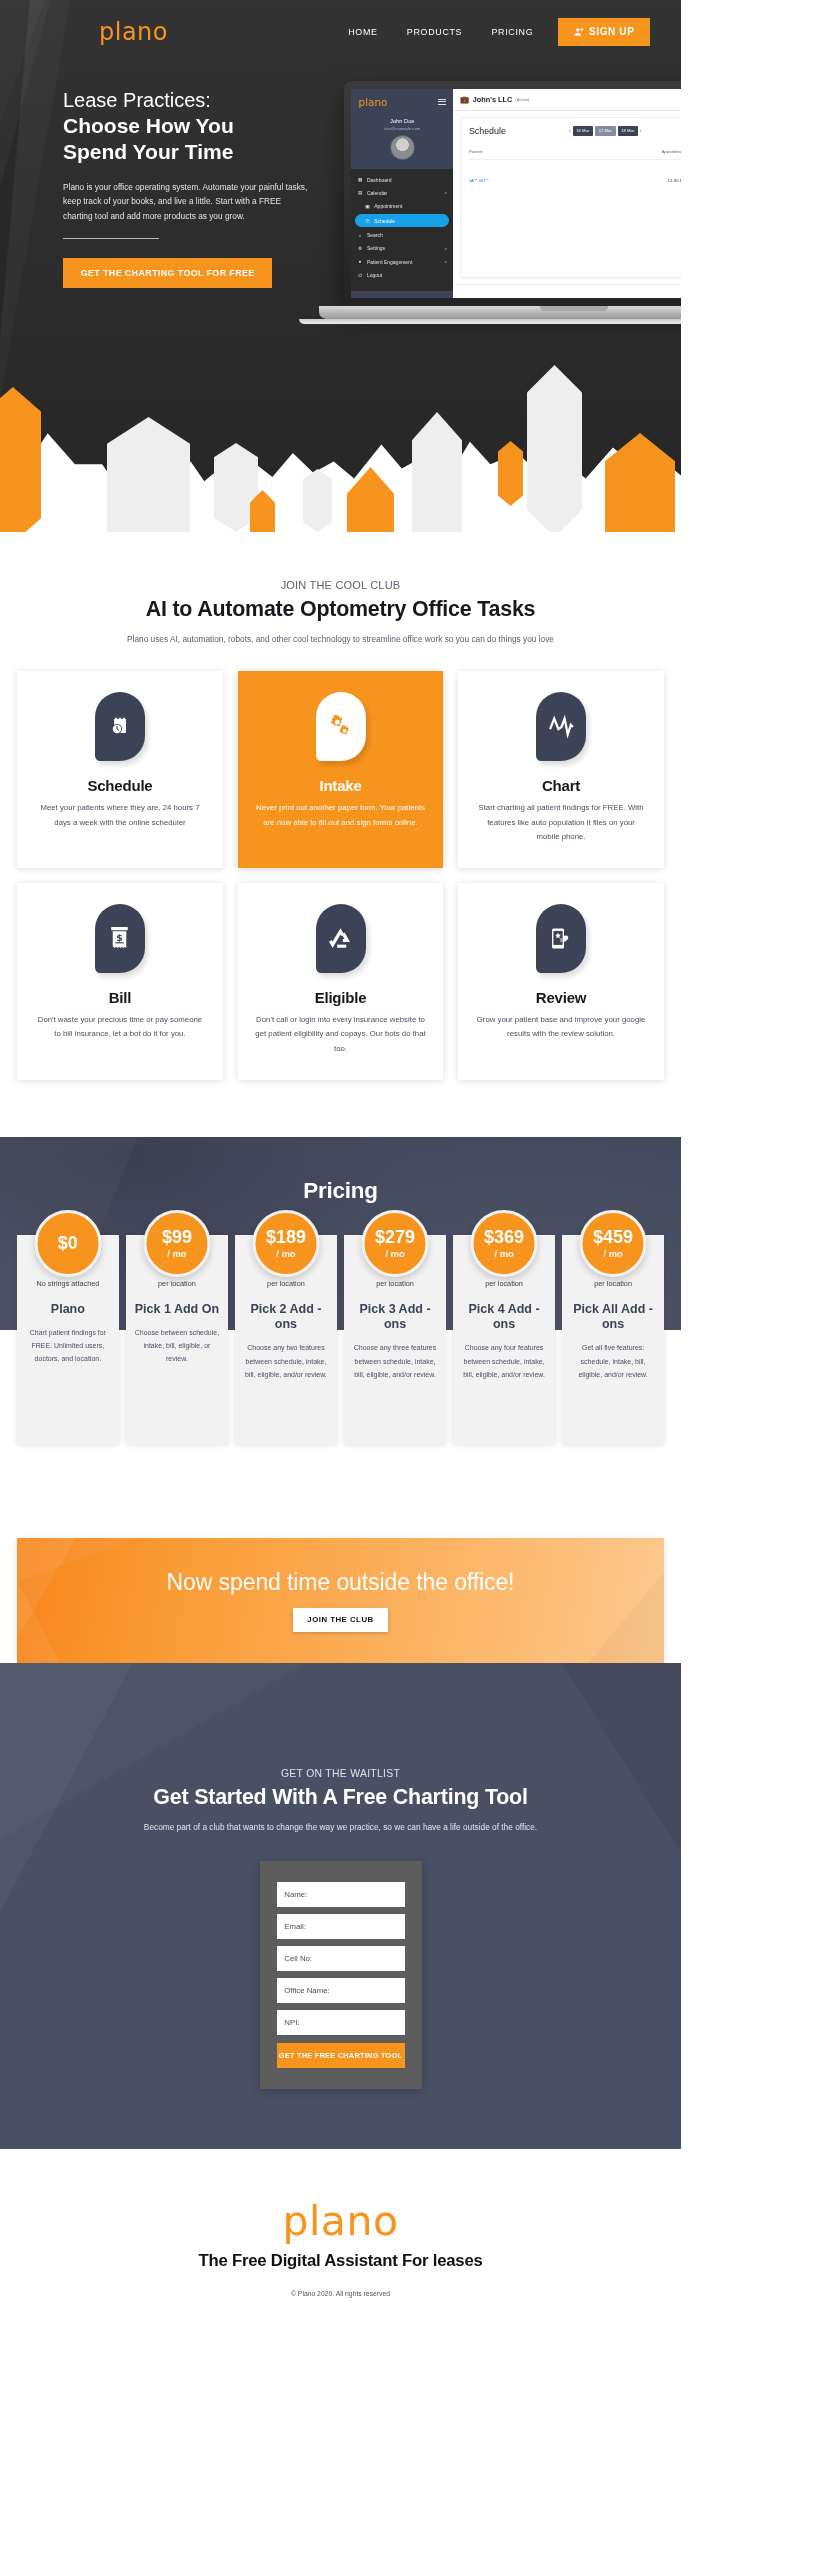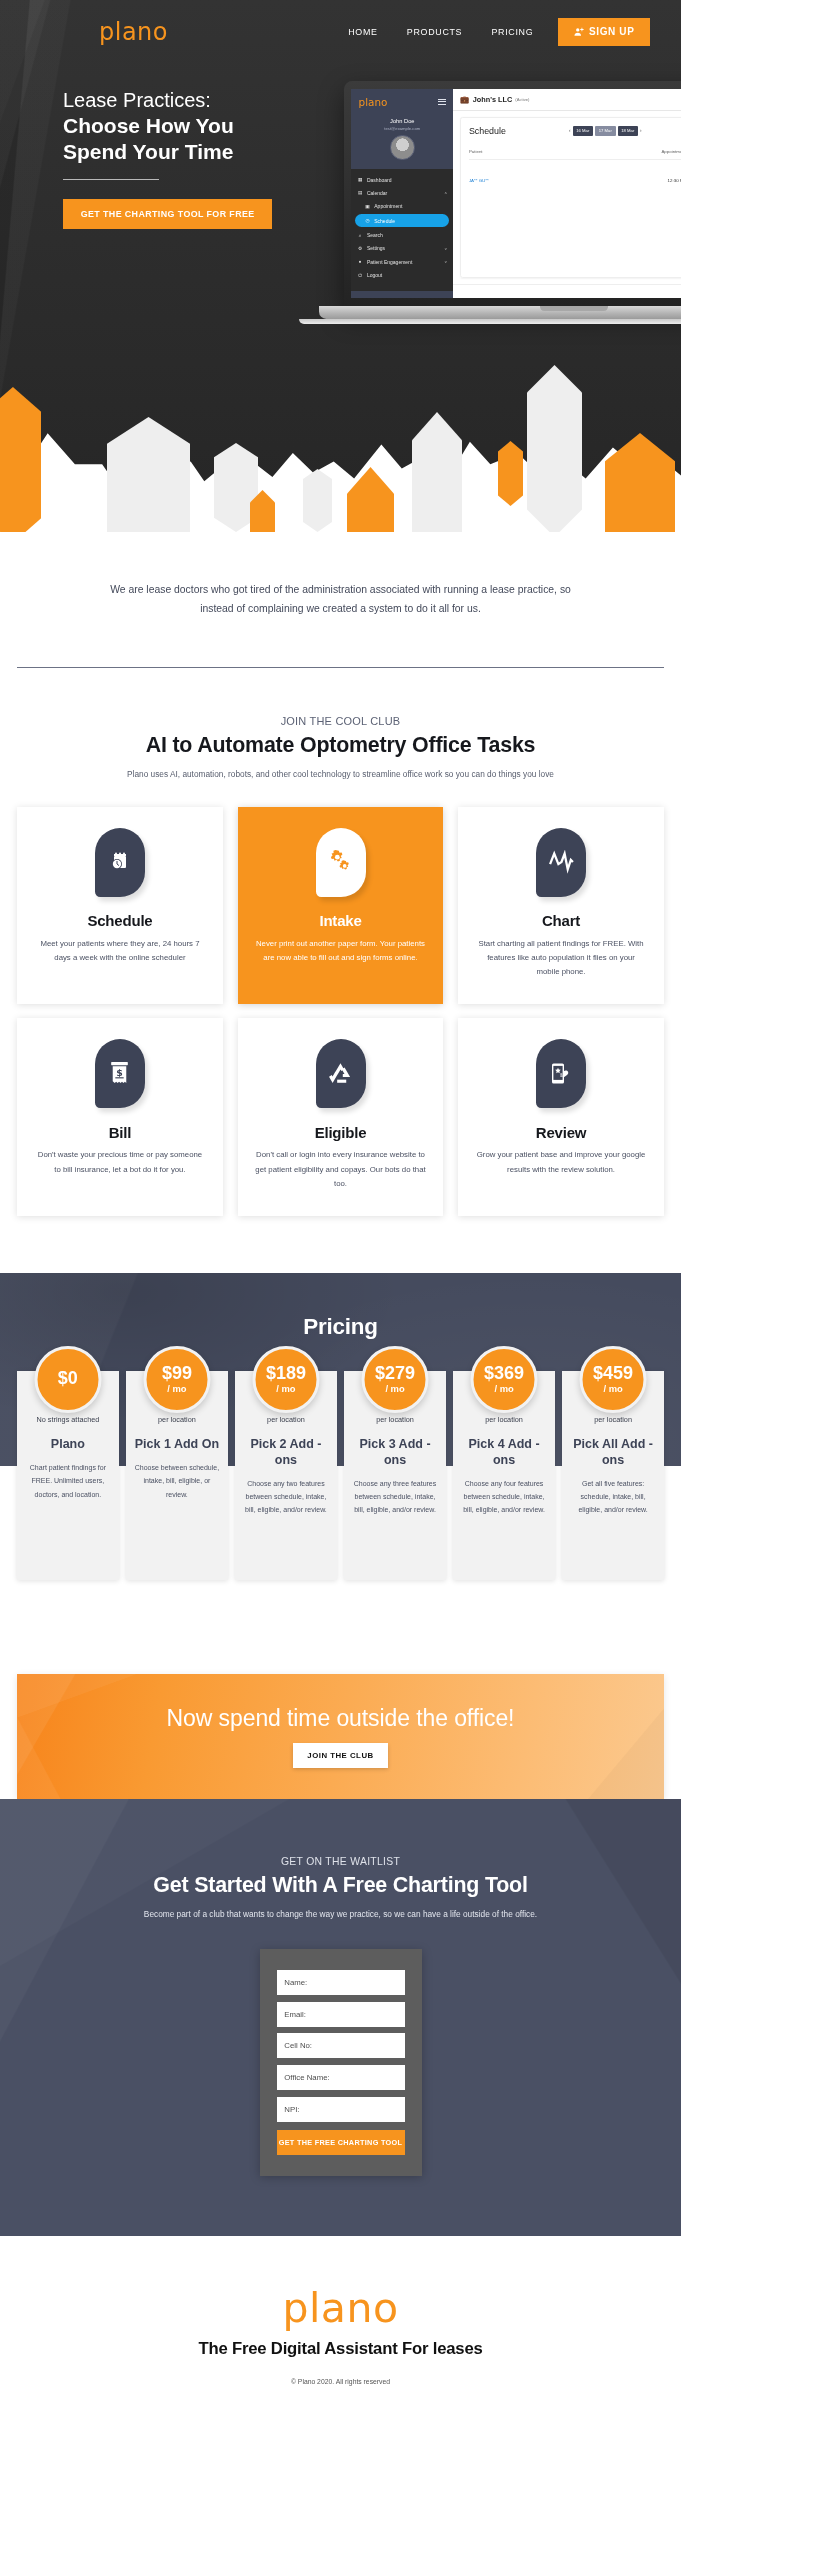--- a/index.html
+++ b/index.html
@@ -244,21 +244,21 @@
     box-shadow:0 1.6px 4.2px rgba(0,0,0,.18);font-family:"Liberation Sans",sans-serif;}
 
   
   .waitlist{position:relative;background:#4A5064;padding:57px 0 60px;text-align:center;overflow:hidden;}
   .waitlist::before{content:"";position:absolute;inset:0;
     background-image:
       linear-gradient(118deg, rgba(255,255,255,.035) 0 14%, rgba(0,0,0,0) 14.2% 34%),
       linear-gradient(-122deg, rgba(0,0,0,.07) 0 12%, rgba(0,0,0,0) 12.2% 40%),
       linear-gradient(150deg, rgba(255,255,255,.025) 0 20%, rgba(0,0,0,0) 20.2% 55%);}
   .waitlist > *{position:relative;z-index:2;}
-  .waitlist .kicker{color:#dfe2ea;font-size:10.4px;letter-spacing:0.3px;}
+  .waitlist .kicker{color:#dfe2ea;font-size:10.4px;letter-spacing:0.3px;margin-top:48px;}
   .waitlist h2{color:#fff;font-size:21.4px;font-weight:700;margin-top:6.3px;letter-spacing:-0.2px;}
   .waitlist .sec-sub{color:#e3e6ee;max-width:449px;margin:9.4px auto 0;}
   .formbox{
     width:162px;margin:27px auto 0;background:#5d5d5d;padding:21px 17px;
     box-shadow:0 2.1px 9.4px rgba(0,0,0,.25);text-align:left;
   }
   .field{
     width:100%;background:#fff;border:none;height:25px;margin-bottom:6.8px;
     padding:0 7.8px;font-size:7.8px;color:#4d4d4d;display:block;
     font-family:"Liberation Sans",sans-serif;
@@ -298,20 +298,21 @@
           <span>SIGN UP</span>
         </button>
       </div>
     </nav>
 
     <div class="hero-body">
       <div class="hero-text">
         <div class="hero-kicker">Lease Practices:</div>
         <div class="hero-title">Choose How You</div>
         <div class="hero-title">Spend Your Time</div>
+        <p class="hero-sub">Plano is your office operating system. Automate your painful tasks, keep track of your books, and live a little. Start with a FREE charting tool and add more products as you grow.</p>
         <div class="hero-rule"></div>
         <button class="hero-cta">GET THE CHARTING TOOL FOR FREE</button>
       </div>
     </div>
 
     <div class="laptop">
       <div class="lid">
         <div class="screen">
 
           <aside class="app-side">
@@ -431,24 +432,20 @@
     <div class="hexwrap hex" style="left:347px;  top:467px; width:47px;  height:167px;background:#F7941E;"></div>
     <div class="hexwrap hex" style="left:412px;  top:412px; width:50px;  height:177px;"></div>
     <div class="hexwrap hex" style="left:498px;  top:441px; width:25px;  height:65px;background:#F7941E;"></div>
     <div class="hexwrap hex" style="left:527px; top:365px; width:55px; height:172px;"></div>
     <div class="hexwrap hex" style="left:605px; top:433px; width:70px; height:177px;background:#F7941E;"></div>
     <div class="hexwrap hex" style="left:754px; top:459px; width:37px;  height:89px;"></div>
     <div class="hexwrap hex fade" style="left:699px; top:493px; width:52px; height:138px;"></div>
     <div class="hexwrap hex" style="left:785px; top:498px; width:29px;  height:83px;background:#F7941E;"></div>
   </section>
 
-  <section class="intro">
-    <p>We are lease doctors who got tired of the administration associated with running a lease practice, so instead of complaining we created a system to do it all for us.</p>
-    <div class="intro-rule"></div>
-  </section>
 
   <section class="features">
     <div class="kicker">JOIN THE COOL CLUB</div>
     <h2 class="sec-title">AI to Automate Optometry Office Tasks</h2>
     <p class="sec-sub">Plano uses AI, automation, robots, and other cool technology to streamline office work so you can do things you love</p>
 
     <div class="cards">
 
       <div class="card">
         <div class="pin">

